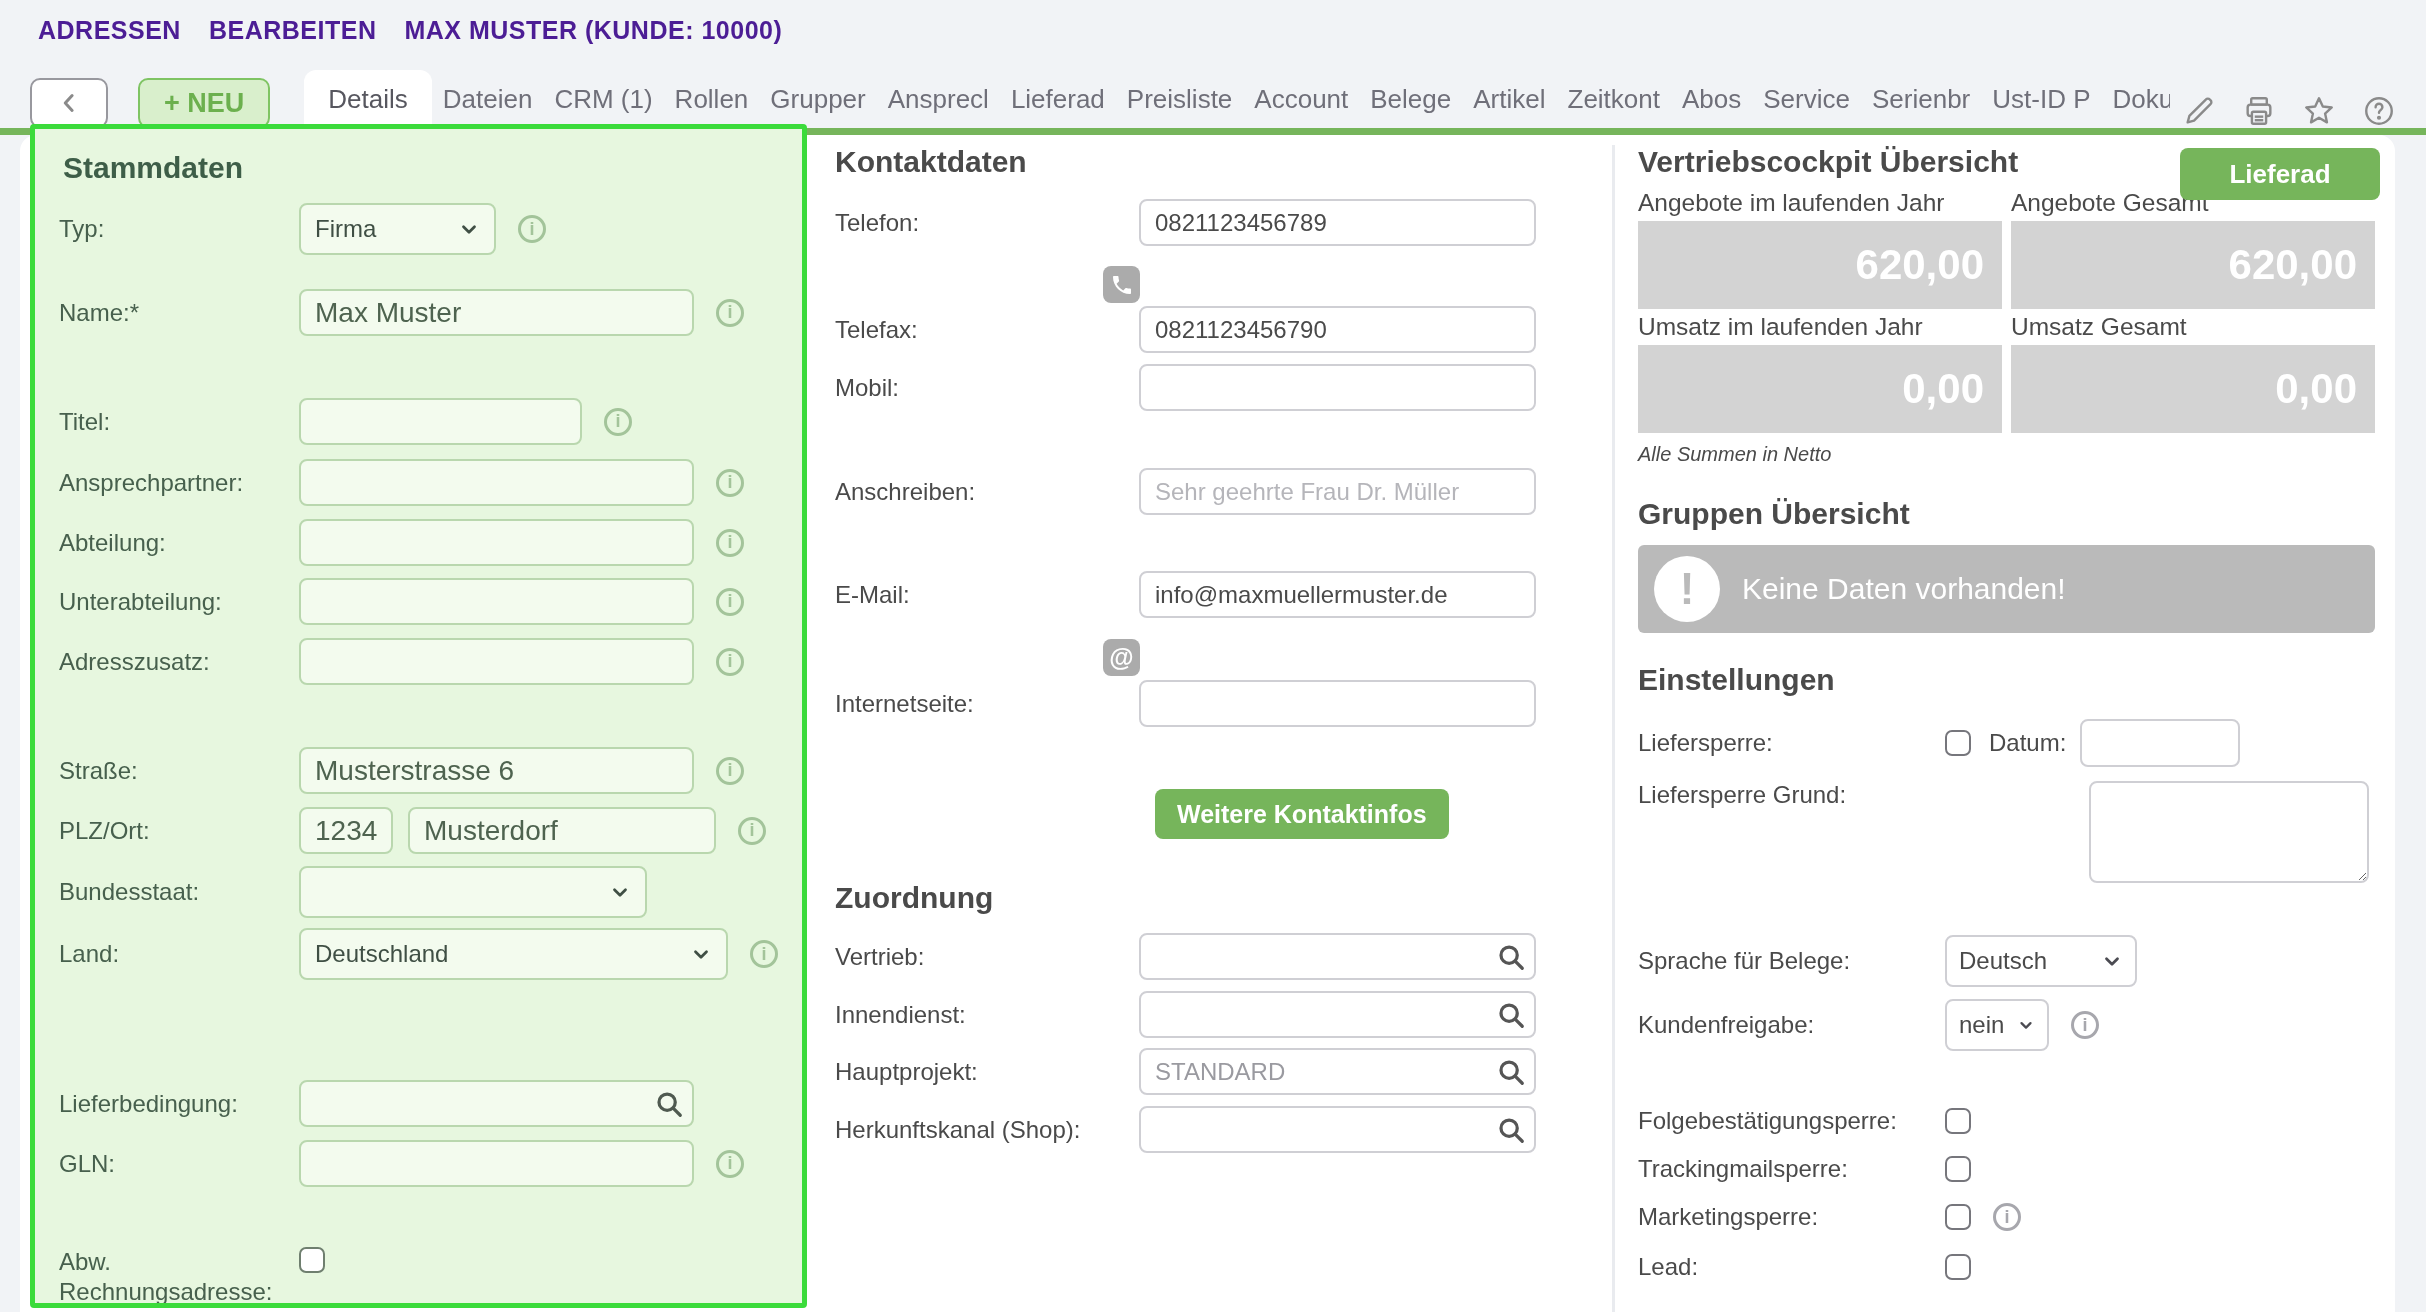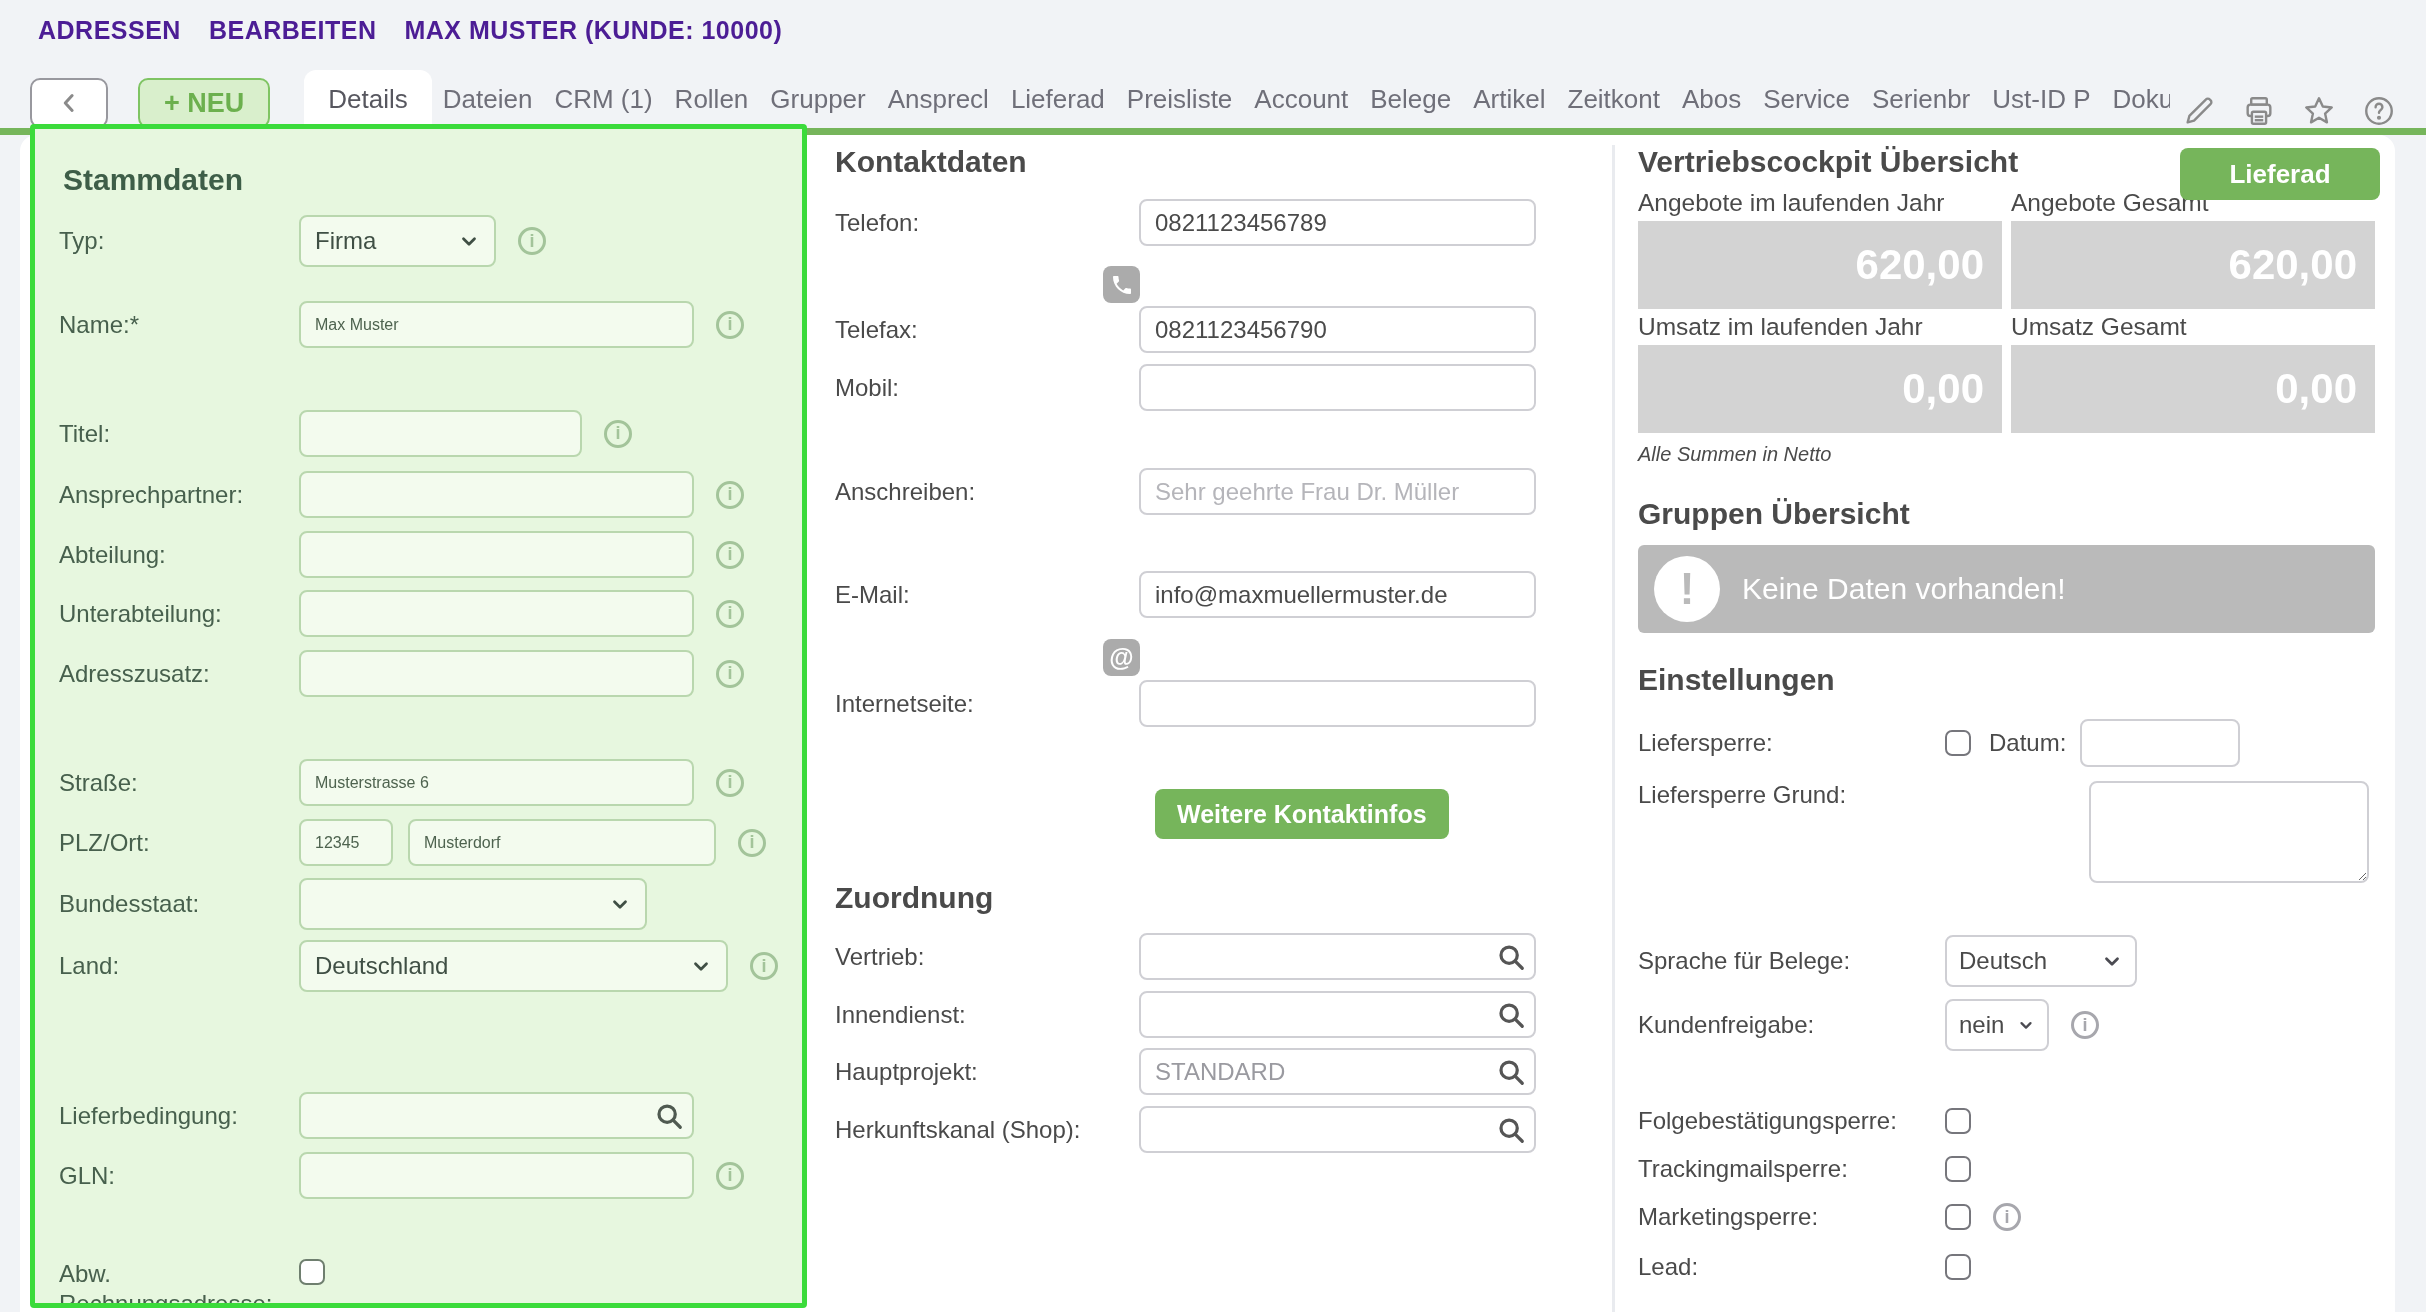--- a/index.html
+++ b/index.html
@@ -36,26 +36,26 @@
     color:#a7a7ad; font-size:18px; font-weight:bold; display:flex; align-items:center;
     justify-content:center; margin-left:22px; flex:none; }
   .cb { appearance:none; width:26px; height:26px; border:2px solid #76767c;
     border-radius:7px; background:#fff; flex:none; }
   .chev { width:22px; height:22px; flex:none; }
   .sicon { width:30px; height:30px; }
 
   
   .stamm-panel { position:absolute; left:30px; top:124px; width:777px; height:1184px;
     background:#e7f7df; border:5px solid #3bdb3b; border-radius:4px;
-    padding:26px 24px; overflow:hidden; }
+    padding:14px 24px; overflow:hidden; }
   .panel-title { font-size:30px; font-weight:bold; color:#3e5e48; margin:8px 0 0 4px; }
   .frow { display:flex; align-items:center; }
   .flabel { width:240px; flex:none; font-size:24px; color:#47604d; line-height:1.25; }
   .g-input { background:#f3fbee; border:2px solid #b9d7ae; border-radius:8px;
-    height:47px; font-size:16px; color:#4e634f; padding:0 14px;
+    height:47px; font-size:28px; color:#4e634f; padding:0 14px;
     font-family:"Liberation Sans", sans-serif; }
   .g-select { background:#f3fbee; border:2px solid #b9d7ae; border-radius:8px;
     height:52px; display:flex; align-items:center; justify-content:space-between;
     padding:0 14px; font-size:24px; color:#3f4f44; }
   .stamm-panel .info { border-color:#a3c49a; color:#a3c49a; }
   .g-search { position:relative; width:395px; flex:none; }
   .g-search .g-input { width:100%; }
   .g-search .sicon, .m-search .sicon { position:absolute; right:10px; top:9px; }
 
   

